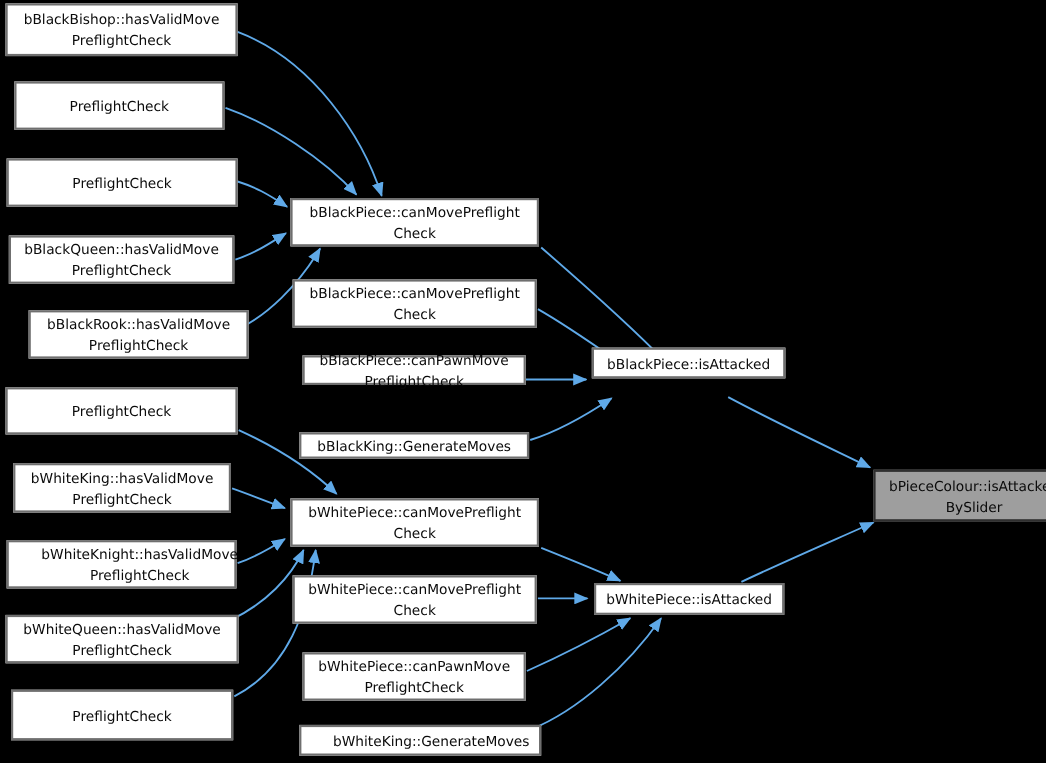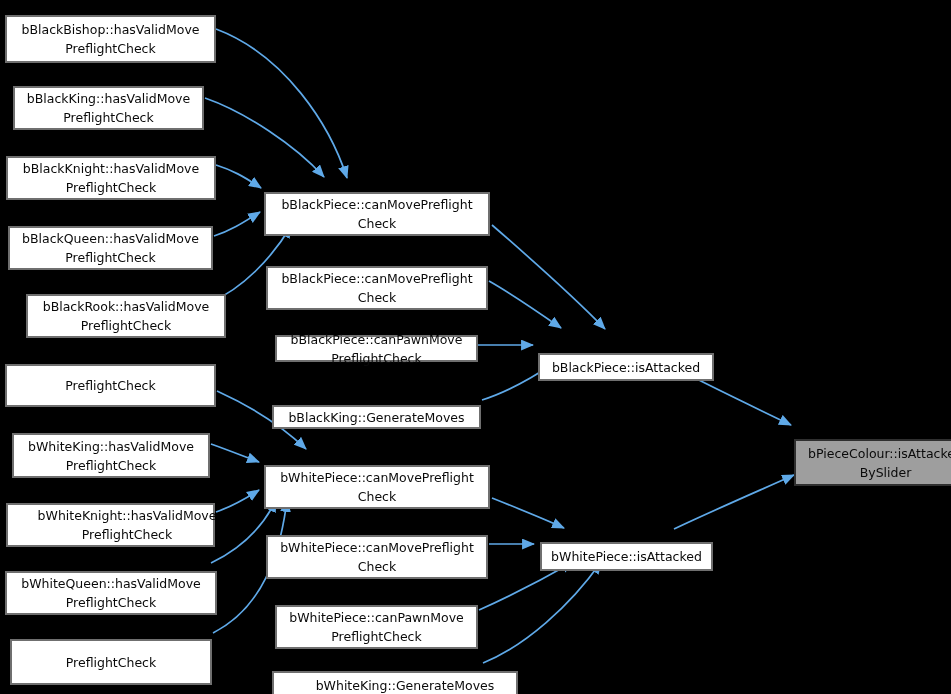--- a/index.html
+++ b/index.html
@@ -19,21 +19,20 @@
     color:#0a0a0a;
     display:flex;
     flex-direction:column;
     justify-content:center;
     align-items:center;
     text-align:center;
     font-size:12.5px;
     line-height:19px;
     white-space:nowrap;
     cursor:pointer;
-    margin-top:12px;
   }
   .node.highlight{
     background:#9e9e9e;
     border:2px solid #2f2f2f;
     cursor:default;
   }
   .node .line{pointer-events:none;}
 </style>
 </head>
 <body>
@@ -67,25 +66,23 @@
         <path d="M483,663 C525,646 570,606 601,562" fill="none" stroke="#5fa9e8" stroke-width="1.7" marker-end="url(#arrow)"></path>
         <path d="M674,529 C712,511 756,492 794,475" fill="none" stroke="#5fa9e8" stroke-width="1.7" marker-end="url(#arrow)"></path>
       </g>
   </svg>
   <div id="nodes-layer">
       <div class="node" style="left: 5px; top: 3px; width: 211px; height: 48px;">
         <div class="line">bBlackBishop::hasValidMove</div>
         <div class="line">PreflightCheck</div>
       </div>
       <div class="node" style="left: 13px; top: 74px; width: 191px; height: 44px;">
-        <div class="line">bBlackKing::hasValidMove</div>
         <div class="line">PreflightCheck</div>
       </div>
       <div class="node" style="left: 6px; top: 144px; width: 210px; height: 44px;">
-        <div class="line">bBlackKnight::hasValidMove</div>
         <div class="line">PreflightCheck</div>
       </div>
       <div class="node" style="left: 8px; top: 214px; width: 205px; height: 44px;">
         <div class="line">bBlackQueen::hasValidMove</div>
         <div class="line">PreflightCheck</div>
       </div>
       <div class="node" style="left: 26px; top: 282px; width: 200px; height: 44px;">
         <div class="line">bBlackRook::hasValidMove</div>
         <div class="line">PreflightCheck</div>
       </div>
@@ -127,24 +124,24 @@
         <div class="line">Check</div>
       </div>
       <div class="node" style="left: 266px; top: 523px; width: 222px; height: 44px;">
         <div class="line">bWhitePiece::canMovePreflight</div>
         <div class="line">Check</div>
       </div>
       <div class="node" style="left: 275px; top: 593px; width: 203px; height: 44px;">
         <div class="line">bWhitePiece::canPawnMove</div>
         <div class="line">PreflightCheck</div>
       </div>
-      <div class="node" style="left: 272px; top: 659px; width: 246px; height: 28px; padding-left: 20px;">
+      <div class="node" style="left: 272px; top: 659px; width: 220px; height: 28px; padding-left: 20px;">
         <div class="line">bWhiteKing::GenerateMoves</div>
       </div>
-      <div class="node" style="left: 538px; top: 341px; width: 176px; height: 28px;">
+      <div class="node" style="left: 538px; top: 316px; width: 176px; height: 28px;">
         <div class="line">bBlackPiece::isAttacked</div>
       </div>
       <div class="node" style="left: 540px; top: 530px; width: 173px; height: 29px;">
         <div class="line">bWhitePiece::isAttacked</div>
       </div>
       <div class="node highlight" style="left: 794px; top: 427px; width: 183px; height: 47px;">
         <div class="line">bPieceColour::isAttacked</div>
         <div class="line">BySlider</div>
       </div>
     </div>

